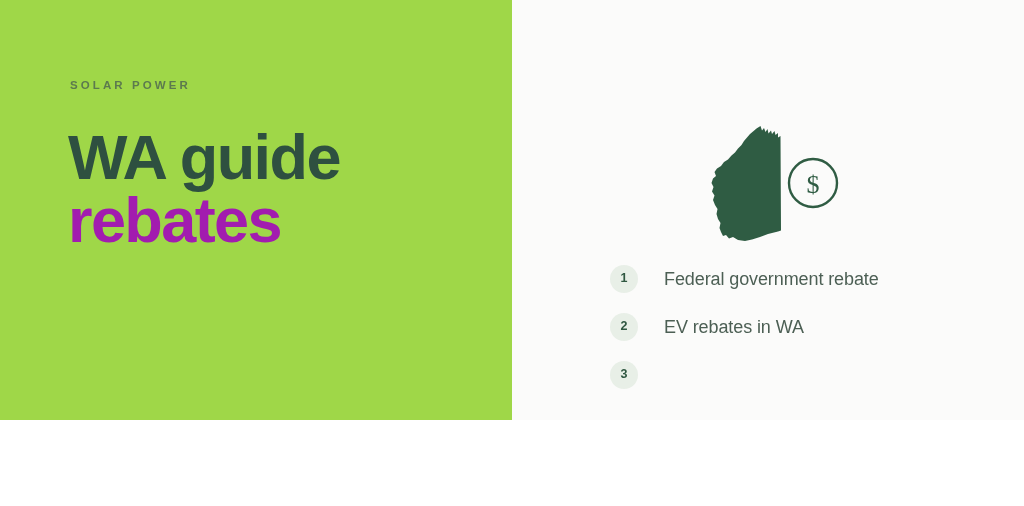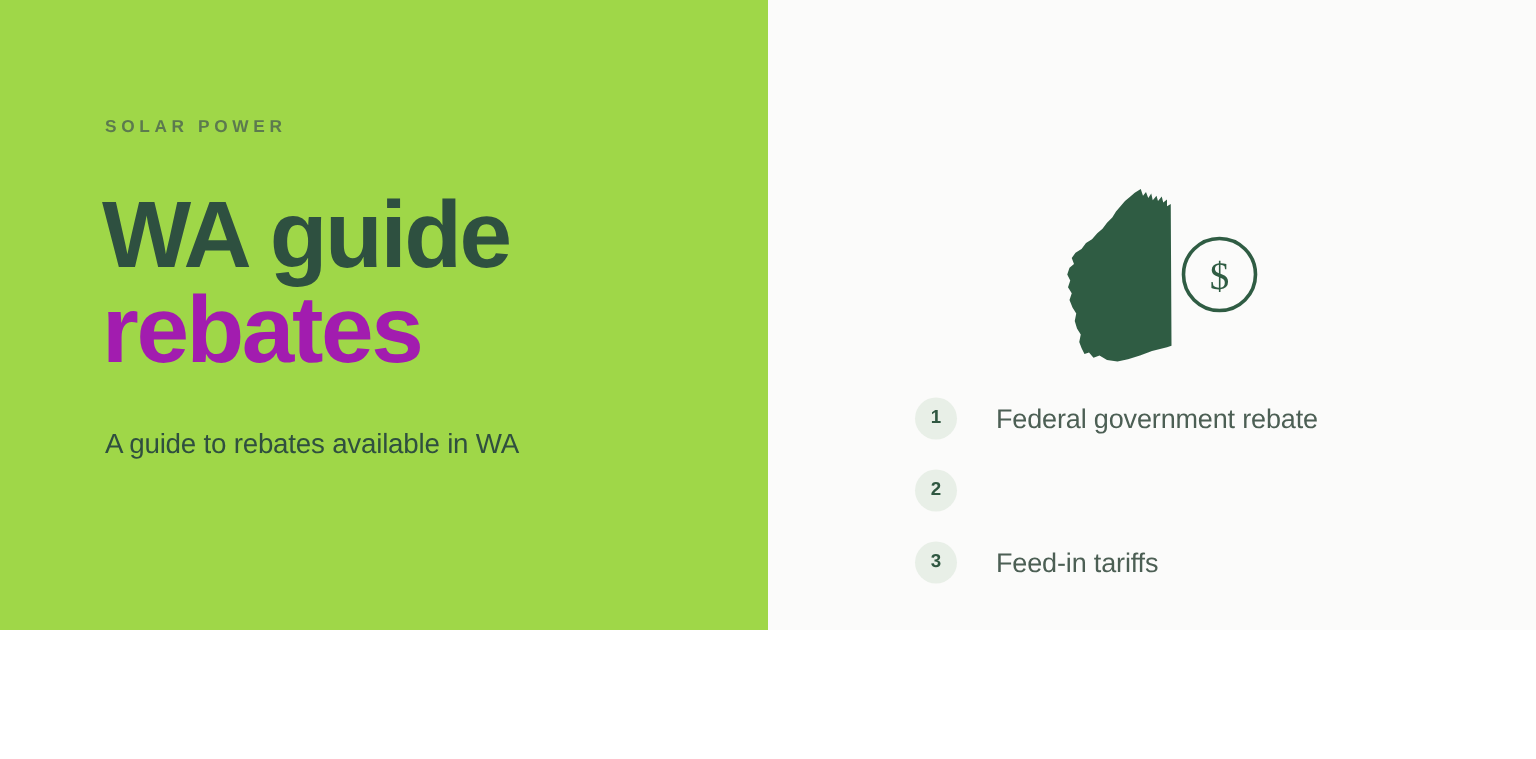--- a/index.html
+++ b/index.html
@@ -145,21 +145,20 @@
 <div class="canvas">
 
   <div class="left-panel">
     <div class="eyebrow">SOLAR POWER</div>
 
     <div class="headline">
       <span class="line1">WA guide</span>
       <span class="line2">rebates</span>
     </div>
 
-    <div class="subtitle">A guide to rebates available in WA</div>
   </div>
 
   <div class="right-panel">
 
     <div class="graphic">
       <svg class="map-svg" viewBox="0 0 90 118">
         <path fill="#2f5c43" d="M58.5 2.0 L60.0 6.5 L62.0 4.0 L63.5 8.0 L65.5 5.0 L66.5 9.5 L69.0 6.5
           L70.0 10.0 L72.5 7.0 L73.5 11.0 L76.0 9.0 L76.0 13.5 L78.5 12.0 L79.0 106.5
           L76.0 107.5 L66.0 110.0 L58.0 113.0 L50.0 115.5 L43.0 117.0 L36.0 116.0
           L31.0 113.0 L27.0 114.5 L24.0 111.0 L21.0 112.0 L19.0 108.0 L17.5 104.0
@@ -177,22 +176,22 @@
 
     <div class="list">
 
       <div class="list-item">
         <span class="badge">1</span>
         <span class="item-label">Federal government rebate</span>
       </div>
 
       <div class="list-item">
         <span class="badge">2</span>
+        <span class="item-label">EV rebates in WA</span>
       </div>
 
       <div class="list-item">
         <span class="badge">3</span>
-        <span class="item-label">Feed-in tariffs</span>
       </div>
 
     </div>
   </div>
 </div>
 
 </body></html>

